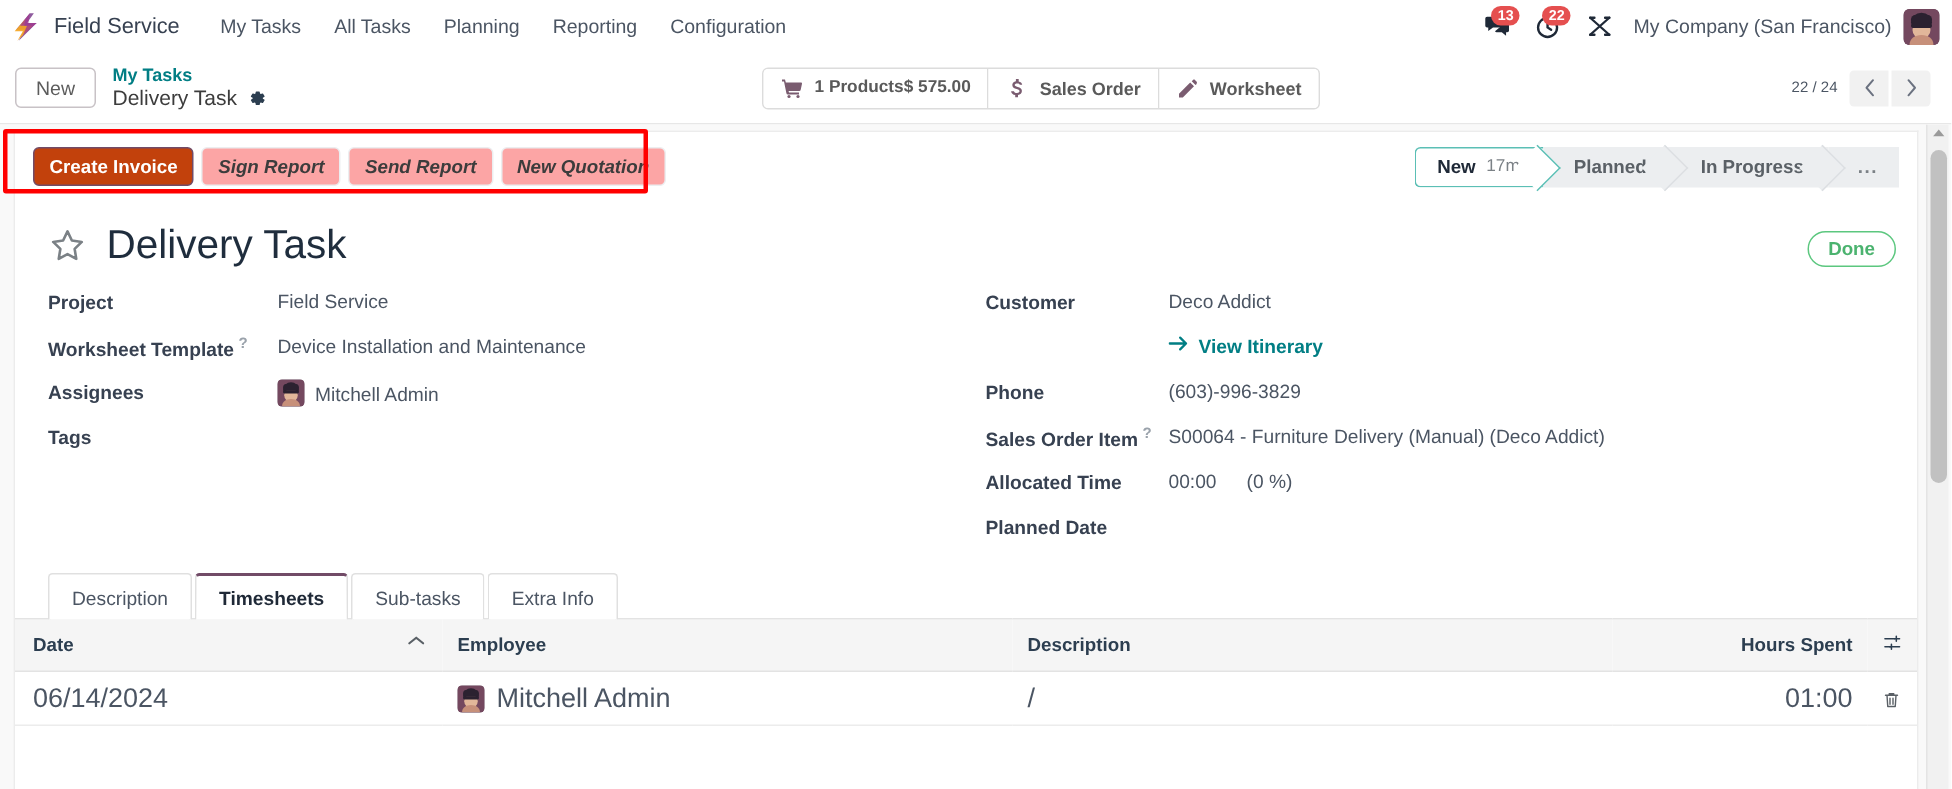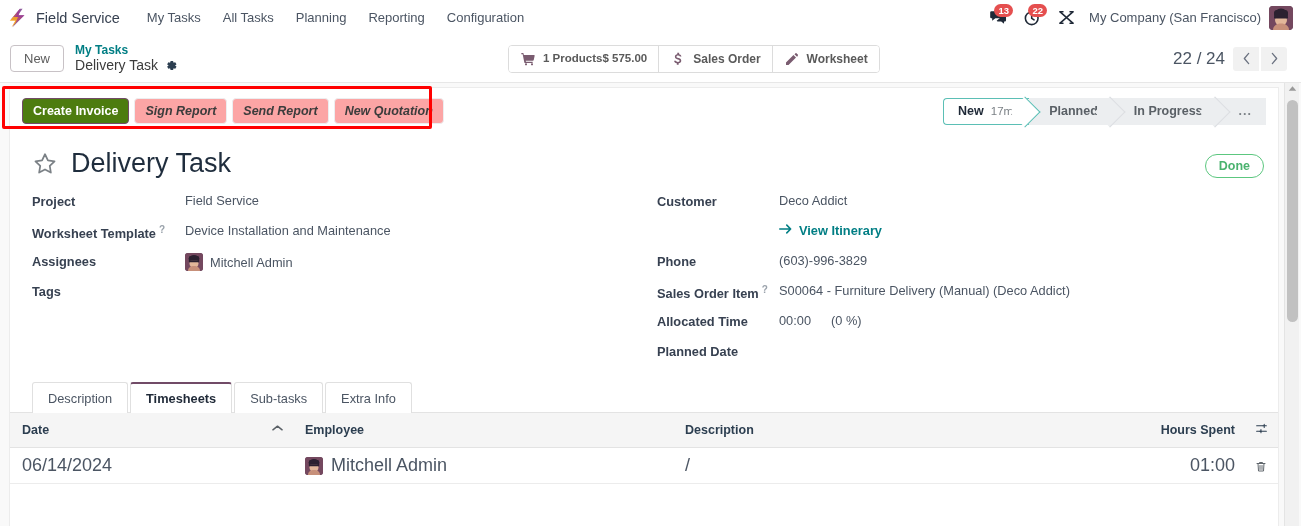--- a/index.html
+++ b/index.html
@@ -135,21 +135,21 @@
   .sb-l2 { font-size: 11.5px; color: #5a5a5a; font-weight: bold; white-space: nowrap; }
   .sb-single { font-size: 12px; color: #5a5a5a; font-weight: bold; white-space: nowrap; }
 
   .pager {
     position: absolute;
     right: 14px;
     display: flex;
     align-items: center;
     gap: 8px;
   }
-  .pager-value { font-size: 17px; color: #4b5563; white-space: nowrap; }
+  .pager-value { font-size: 10px; color: #4b5563; white-space: nowrap; }
   .pager-btns { display: flex; }
   .pager-btn {
     width: 26px; height: 24px;
     background: #f1f1f1;
     border: none;
     color: #6b7280;
     font-size: 13px;
     display: flex; align-items: center; justify-content: center;
     cursor: pointer;
   }
@@ -185,21 +185,21 @@
   .abtn {
     font-size: 12.5px;
     font-weight: bold;
     border-radius: 4px;
     padding: 5px 10px;
     cursor: pointer;
     border: 1px solid transparent;
     font-family: "Liberation Sans", sans-serif;
     white-space: nowrap;
   }
-  .abtn.primary { background: #4d7c0f; color: #ffffff; border-color: #714b67; }
+  .abtn.primary { background: #c2410c; color: #ffffff; border-color: #714b67; }
   .abtn.secondary { background: #fca5a5; color: #3c3c3c; border-color: #eceef0; font-style: italic; }
 
   .redbox {
     position: absolute;
     left: 5px;
     top: 92px;
     width: 430px;
     height: 43px;
     border: 3px solid #ff0000;
     border-radius: 2px;

